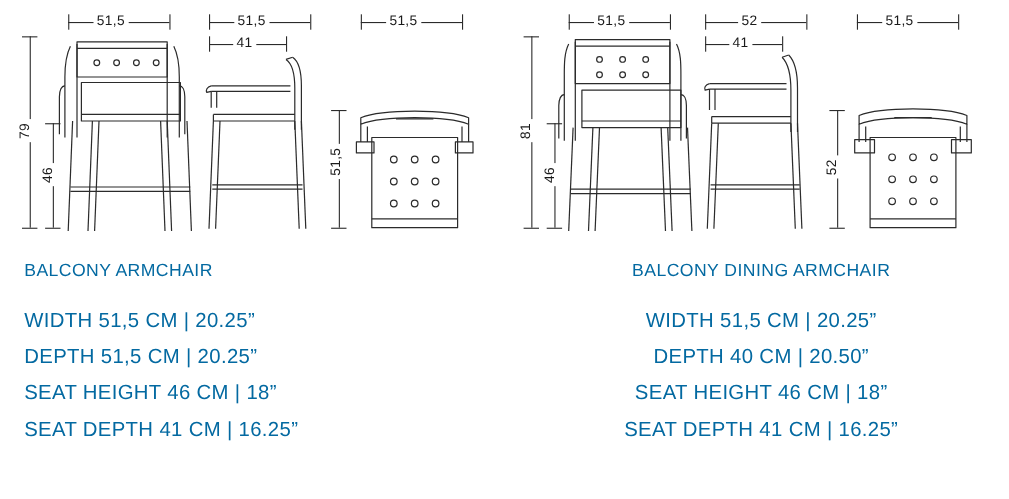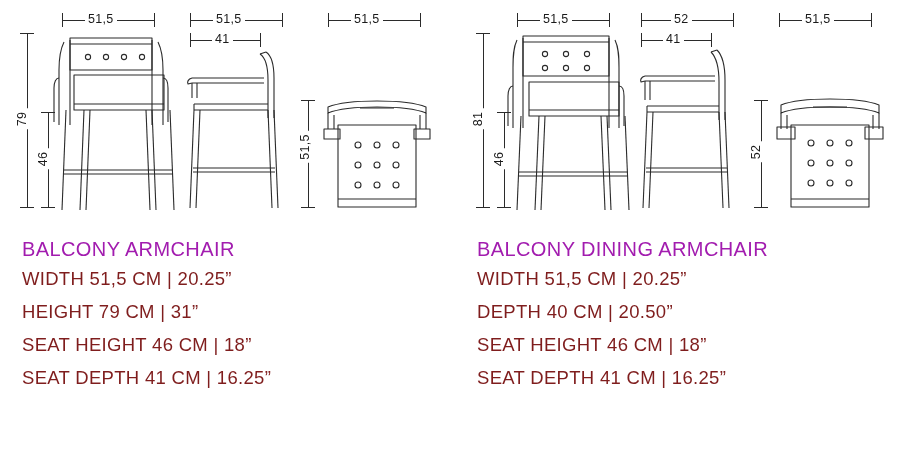--- a/index.html
+++ b/index.html
@@ -70,32 +70,32 @@
     transform-origin: center center;
   }
 
   
   .specs {
     position: absolute;
     left: 22px;
     top: 238px;
     width: 430px;
   }
-  .panel-right .specs { left: 18px; }
+  .panel-right .specs { left: 18px; text-align: center; }
   .spec-title {
-    font-size: 20px;
+    font-size: 16px;
     letter-spacing: 0.4px;
-    color: #a21caf;
-    margin-bottom: 7px;
+    color: #0369a1;
+    margin-bottom: 24px;
     white-space: nowrap;
   }
   .spec-line {
     font-size: 18.5px;
     letter-spacing: 0.3px;
-    color: #7f1d1d;
+    color: #0369a1;
     margin-bottom: 11px;
     white-space: nowrap;
   }
 
   svg { display: block; }
   .dw { position: absolute; }
 </style>
 </head>
 <body>
 
@@ -229,21 +229,21 @@
           <circle cx="78" cy="90" r="3"></circle>
 
           <path d="M20 104 L98 104"></path>
         </g>
       </svg>
     </div>
 
     <div class="specs">
       <div class="spec-title">BALCONY ARMCHAIR</div>
       <div class="spec-line">WIDTH 51,5 CM | 20.25”</div>
-      <div class="spec-line">HEIGHT 79 CM | 31”</div>
+      <div class="spec-line">DEPTH 51,5 CM | 20.25”</div>
       <div class="spec-line">SEAT HEIGHT 46 CM | 18”</div>
       <div class="spec-line">SEAT DEPTH 41 CM | 16.25”</div>
     </div>
   </div>
 
   <div class="panel panel-right">
 
     <div class="drawings">
 
       <div class="dimline" style="left:58px; top:20px; width:92px;"></div>

